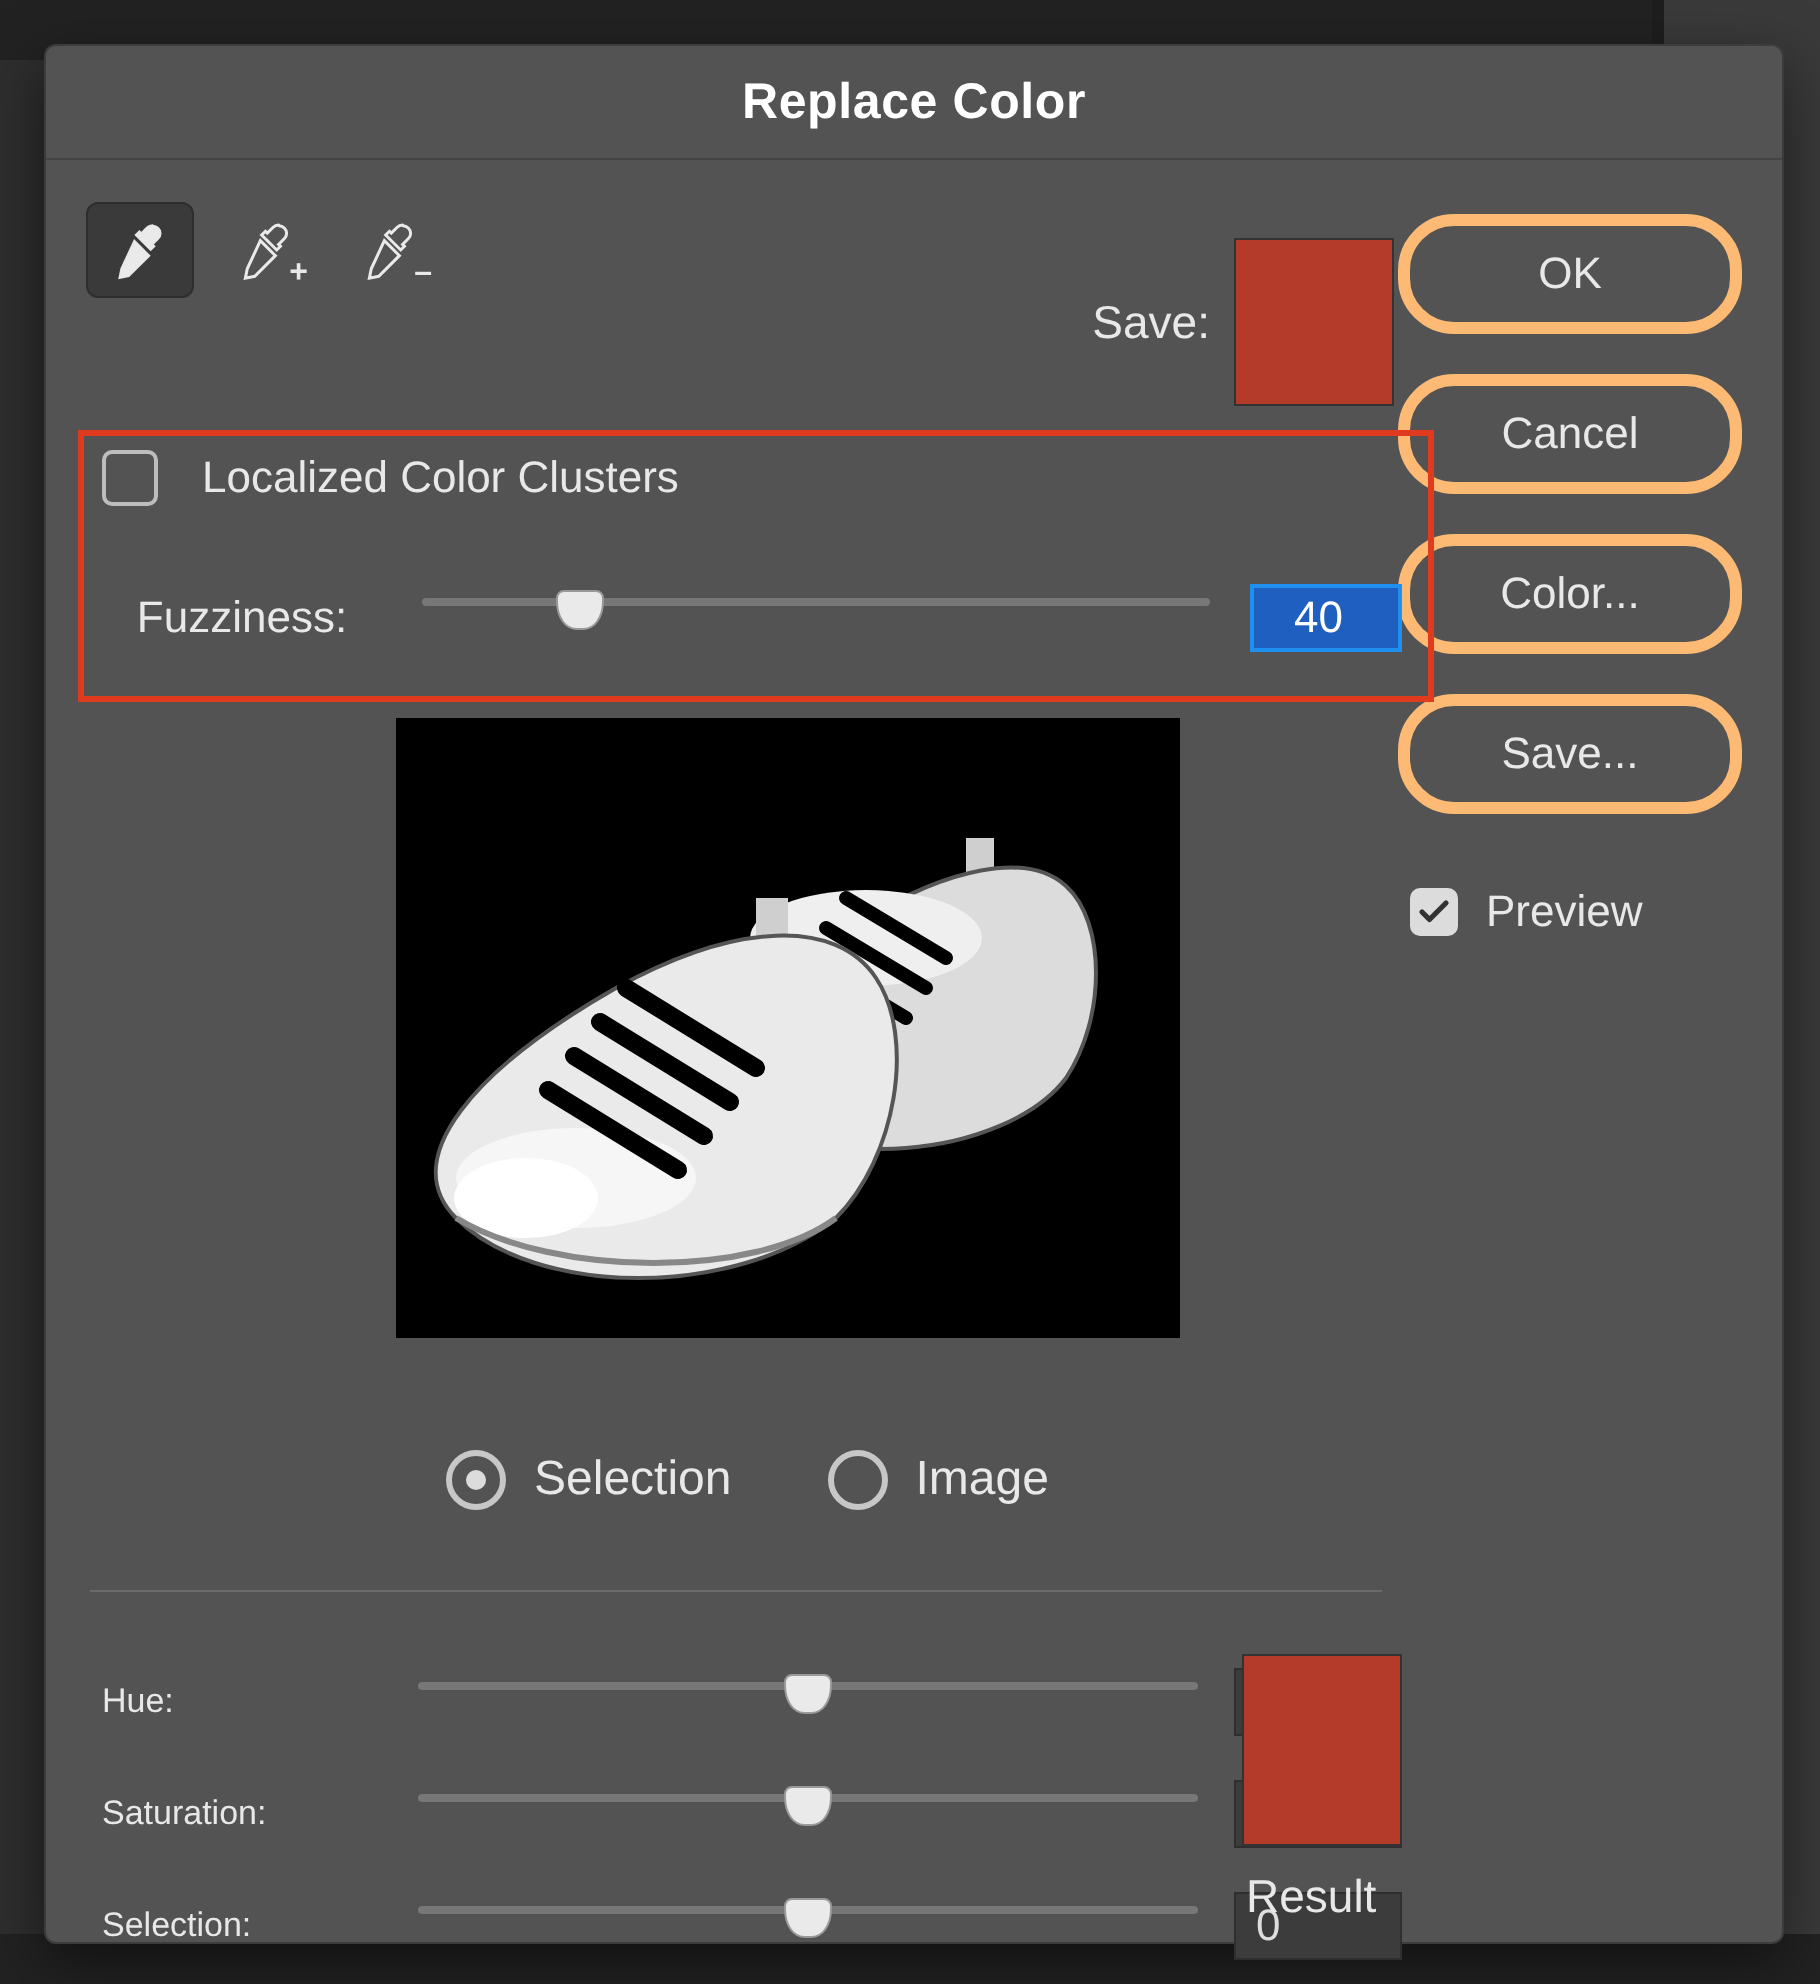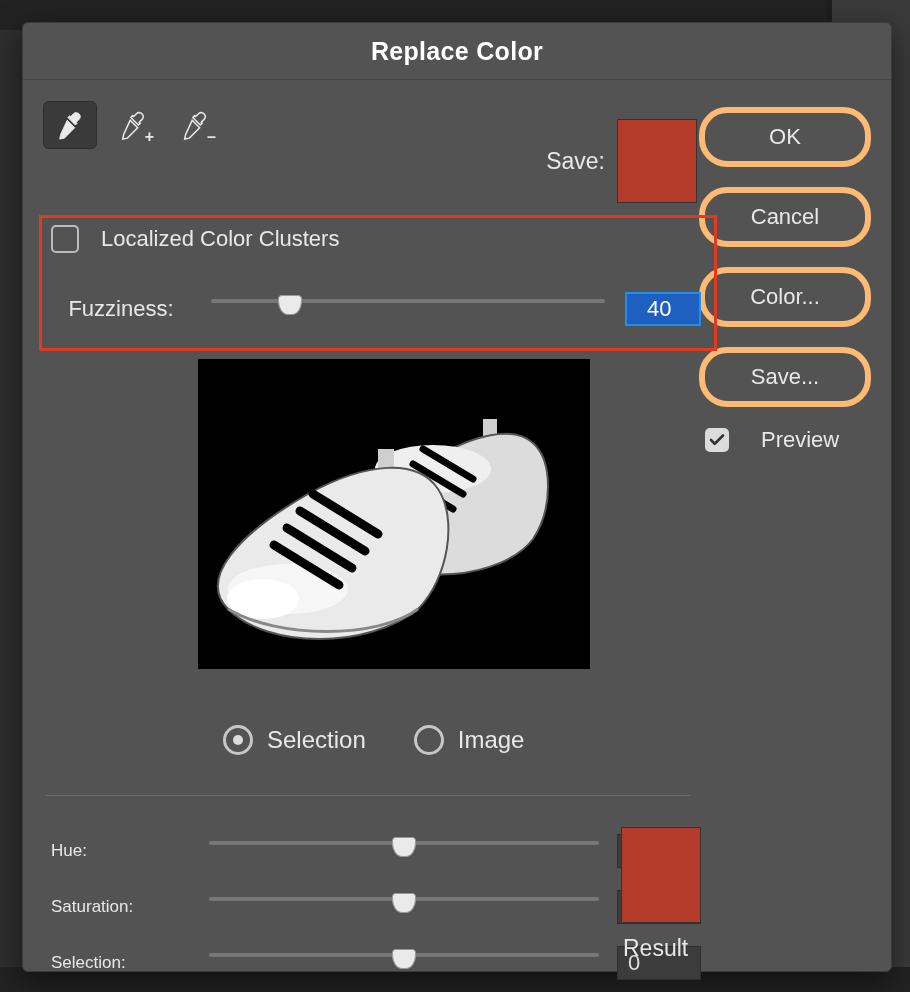--- a/index.html
+++ b/index.html
@@ -23,21 +23,21 @@
   }
   .content{position:absolute;top:56px;left:0;right:0;bottom:0;}
 
   
   .right-col{position:absolute;top:28px;right:20px;width:172px;display:flex;flex-direction:column;gap:20px;}
   .btn{
     height:48px;border:6px solid #fdba74;border-radius:28px;background:transparent;
     color:#e8e8e8;font-size:22px;display:flex;align-items:center;justify-content:center;
     cursor:pointer;
   }
-  .preview-row{display:flex;align-items:center;gap:32px;padding-left:6px;}
+  .preview-row{display:flex;align-items:center;gap:14px;margin-top:16px;padding-left:6px;}
   .chk{
     width:24px;height:24px;border-radius:5px;background:#dcdcdc;display:flex;align-items:center;justify-content:center;
   }
   .chk svg{width:18px;height:18px;}
 
   
   .left-area{position:absolute;top:22px;left:20px;width:660px;}
 
   .tool-row{display:flex;gap:10px;align-items:center;}
   .tool-btn{

